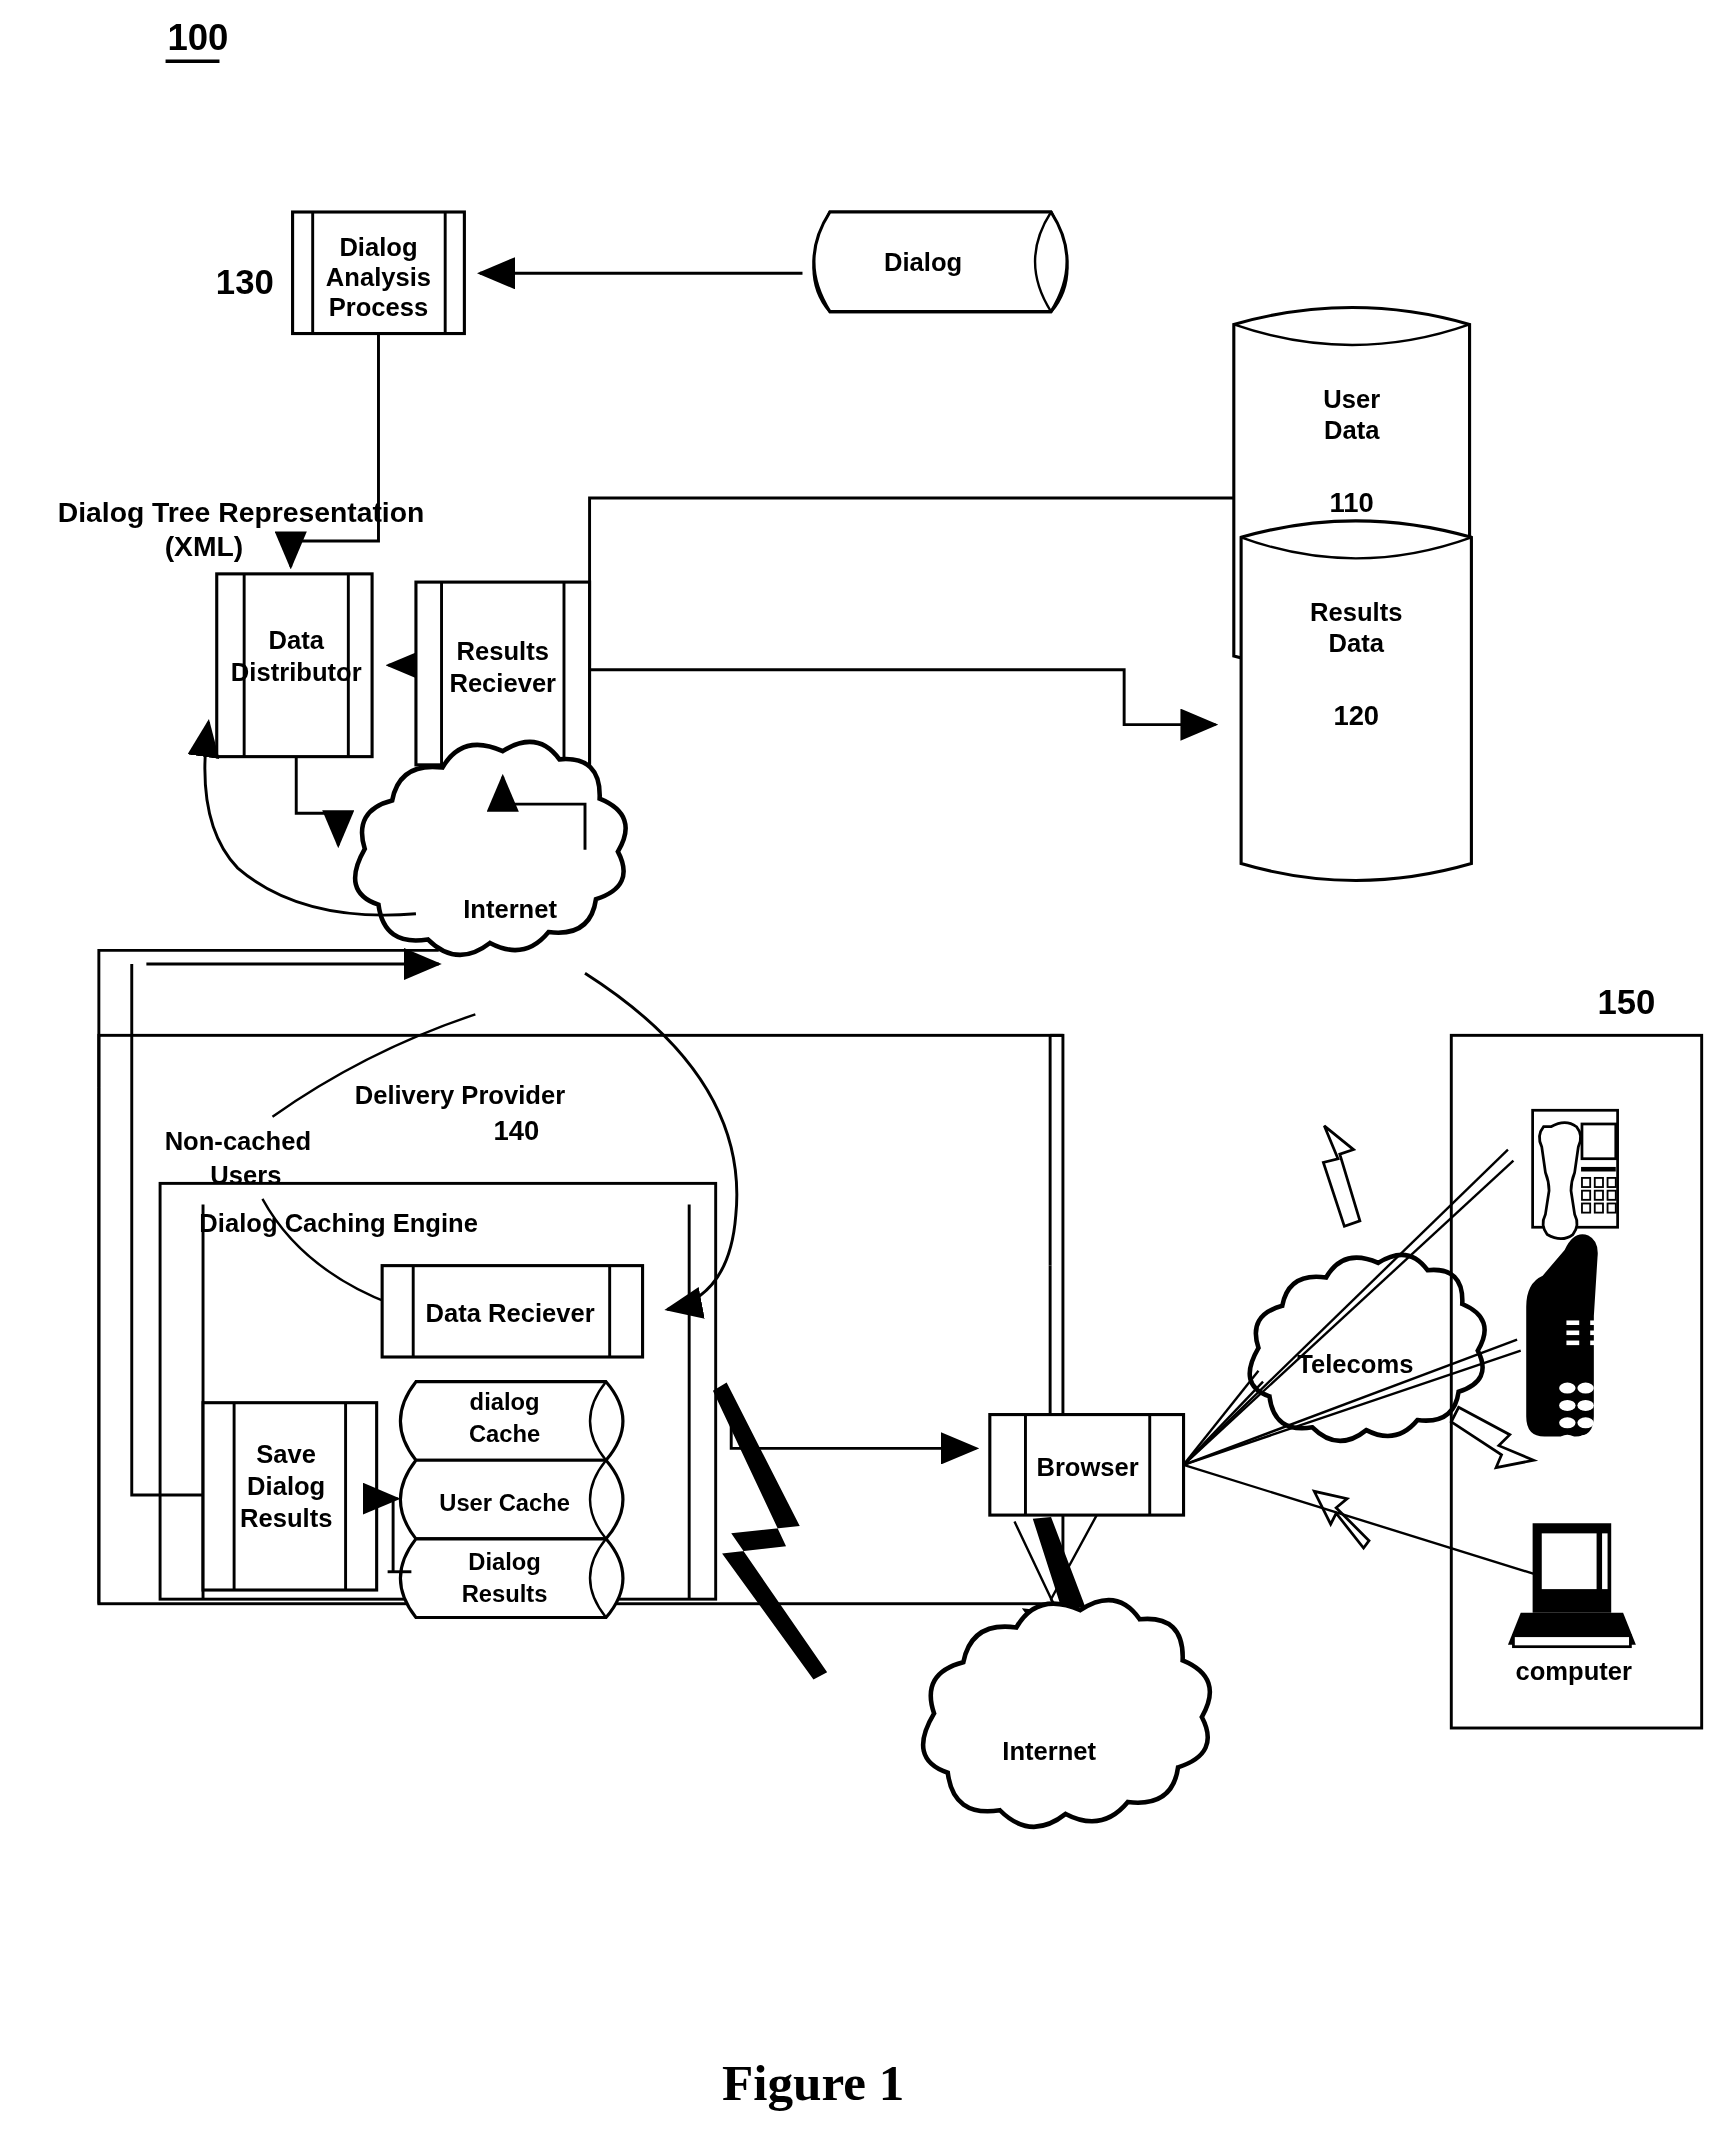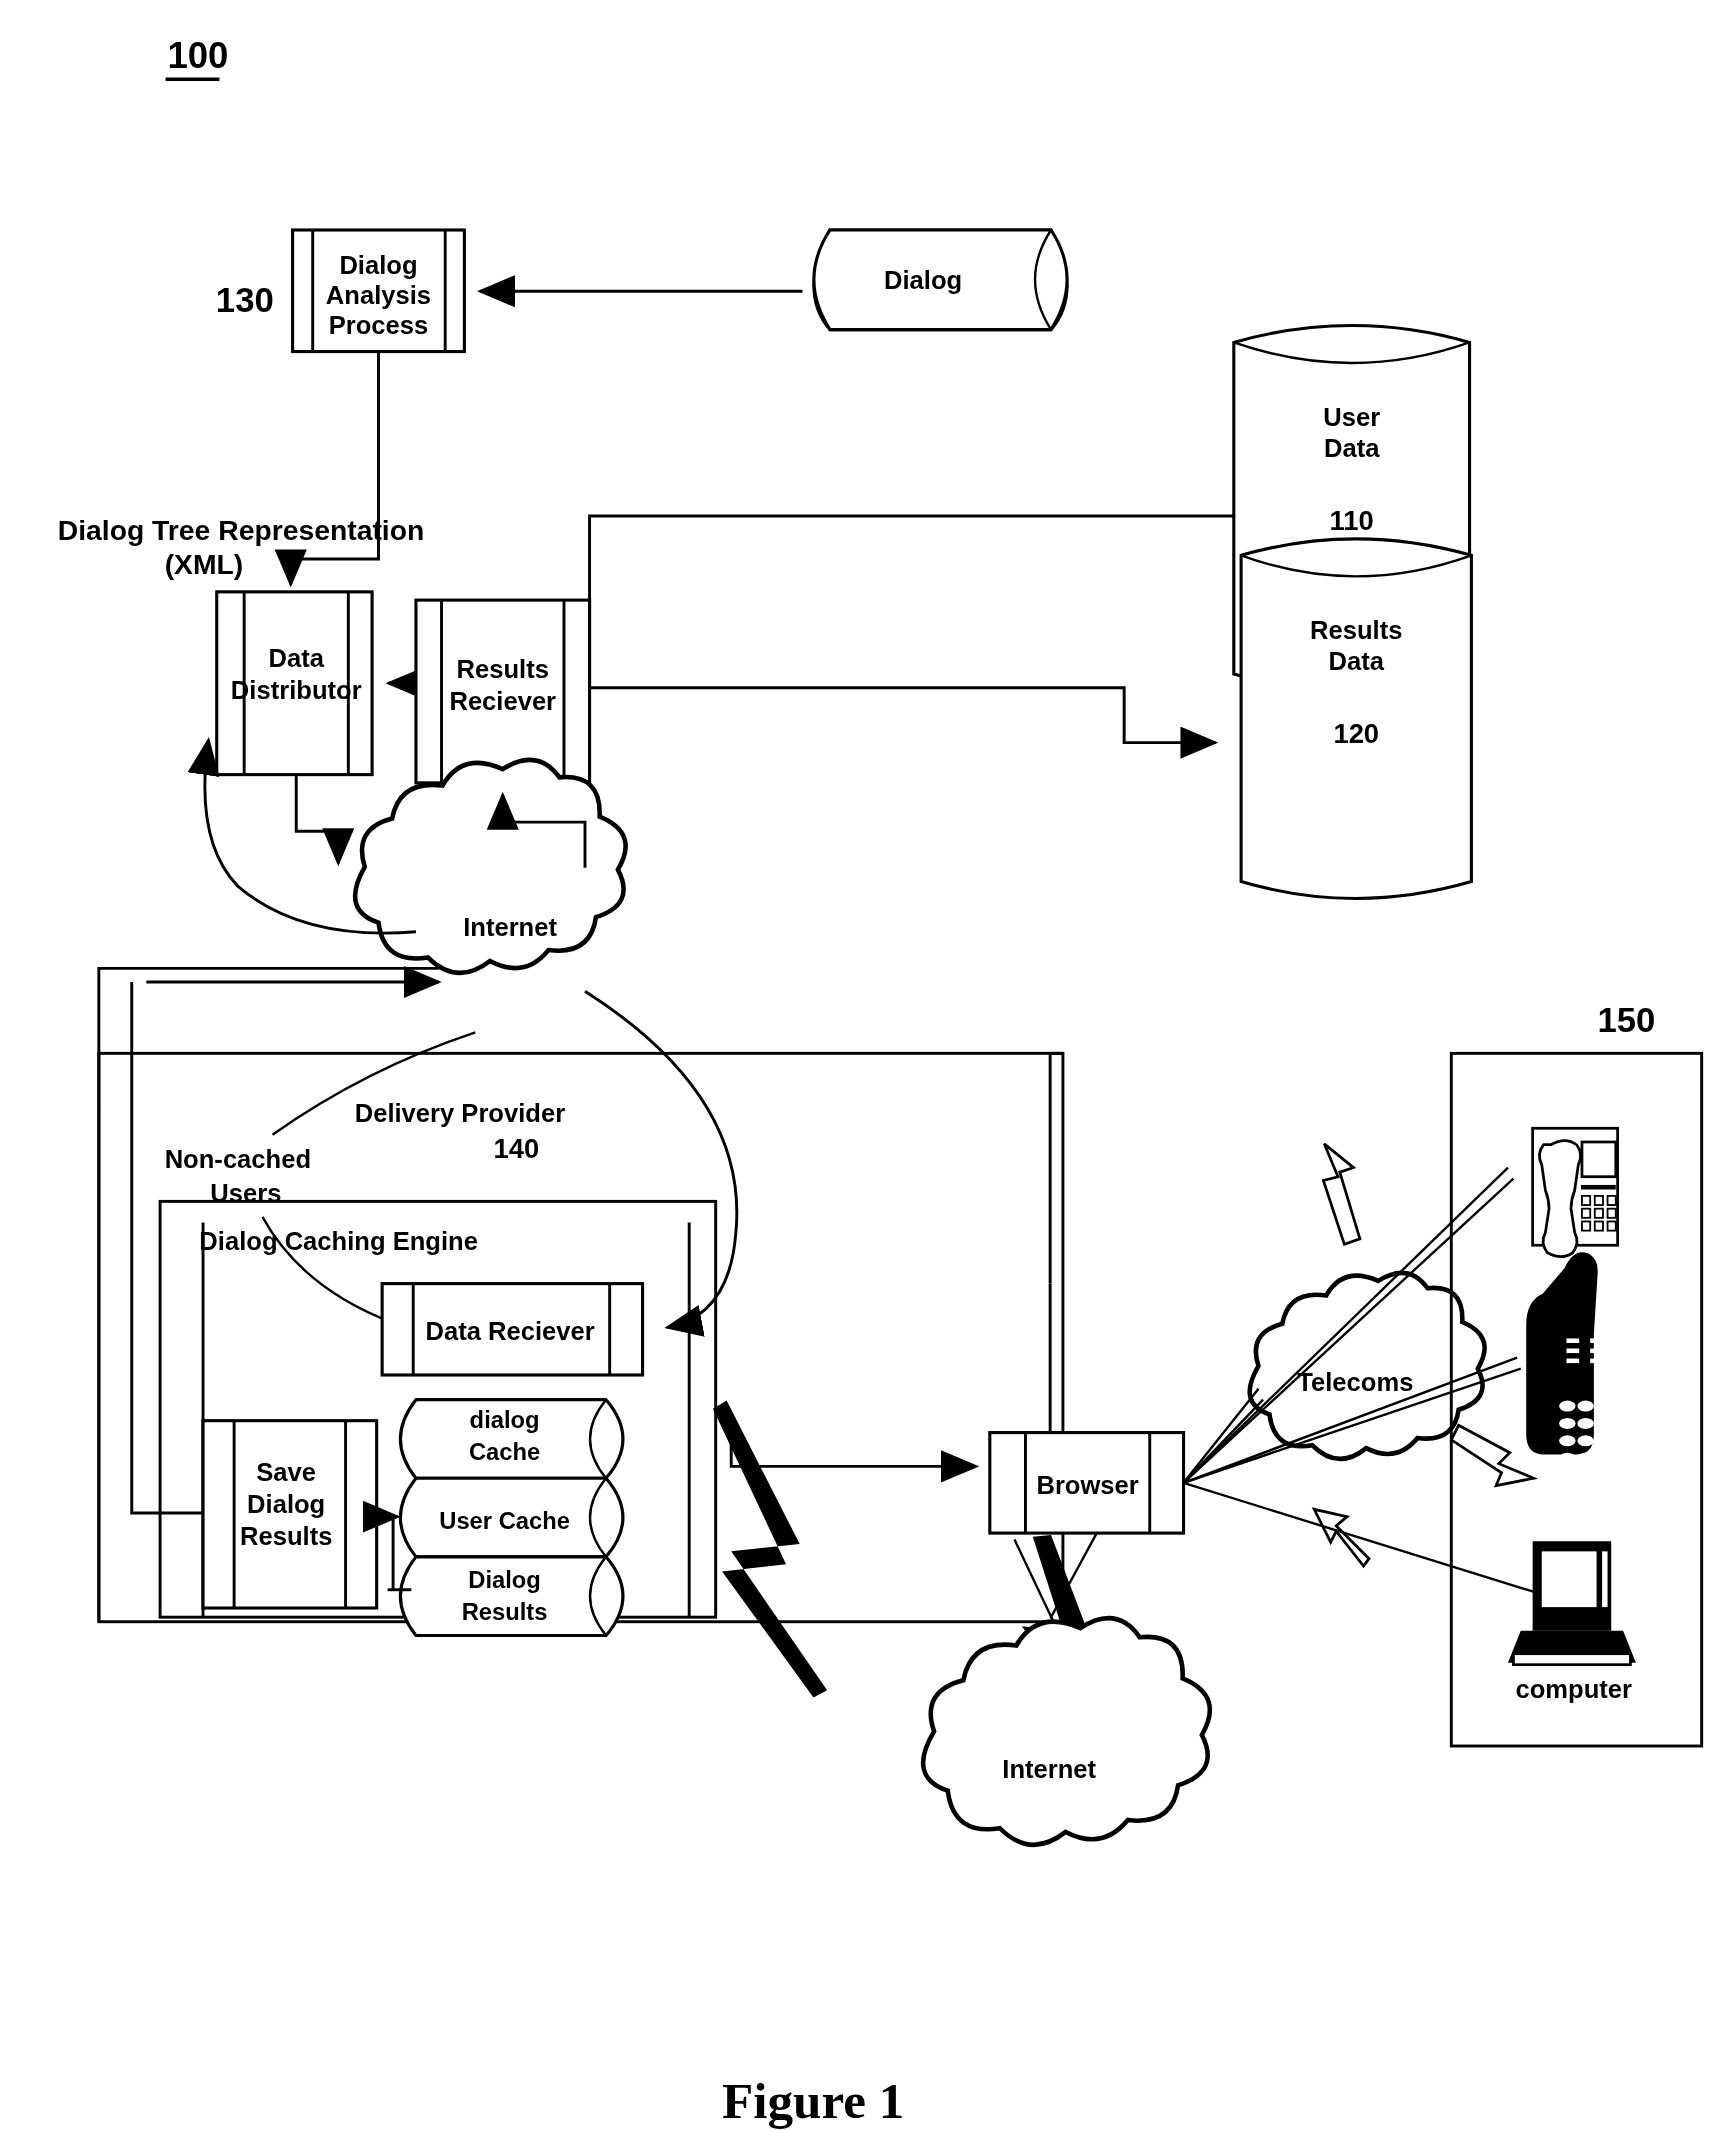--- a/index.html
+++ b/index.html
@@ -1,18 +1,18 @@
 <!DOCTYPE html>
 <html style="font-size:14.6px"><head>
 <meta charset="utf-8">
 <style>
   html,body{margin:0;padding:0;background:#fff;}
   body{width:1732px;height:2131px;position:relative;
        font-family:"Liberation Sans", sans-serif;color:#000;overflow:hidden;}
-  .fig{position:absolute;left:0;top:18px;width:1732px;height:2079px;}
+  .fig{position:absolute;left:0;top:0;width:1732px;height:2079px;}
   svg{display:block;}
   text{font-family:"Liberation Sans", sans-serif;fill:#000;}
   .lbl{font-size:28px;font-weight:bold;}
   .lbl-sm{font-size:26px;font-weight:bold;}
   .num{font-size:38px;font-weight:bold;}
   .num-sm{font-size:30px;font-weight:bold;}
   .hdr{font-size:31px;font-weight:bold;}
   .cap{font-family:"Liberation Serif", serif;font-size:56px;font-weight:bold;}
   .ttl{font-size:40px;font-weight:bold;}
   .ln{stroke:#000;stroke-width:3.2;fill:none;}

